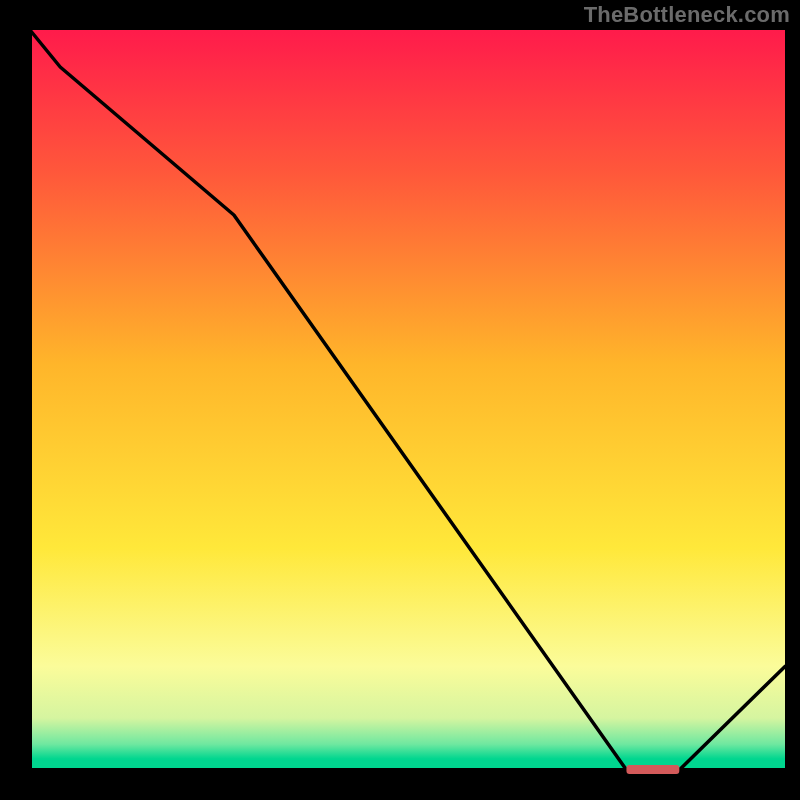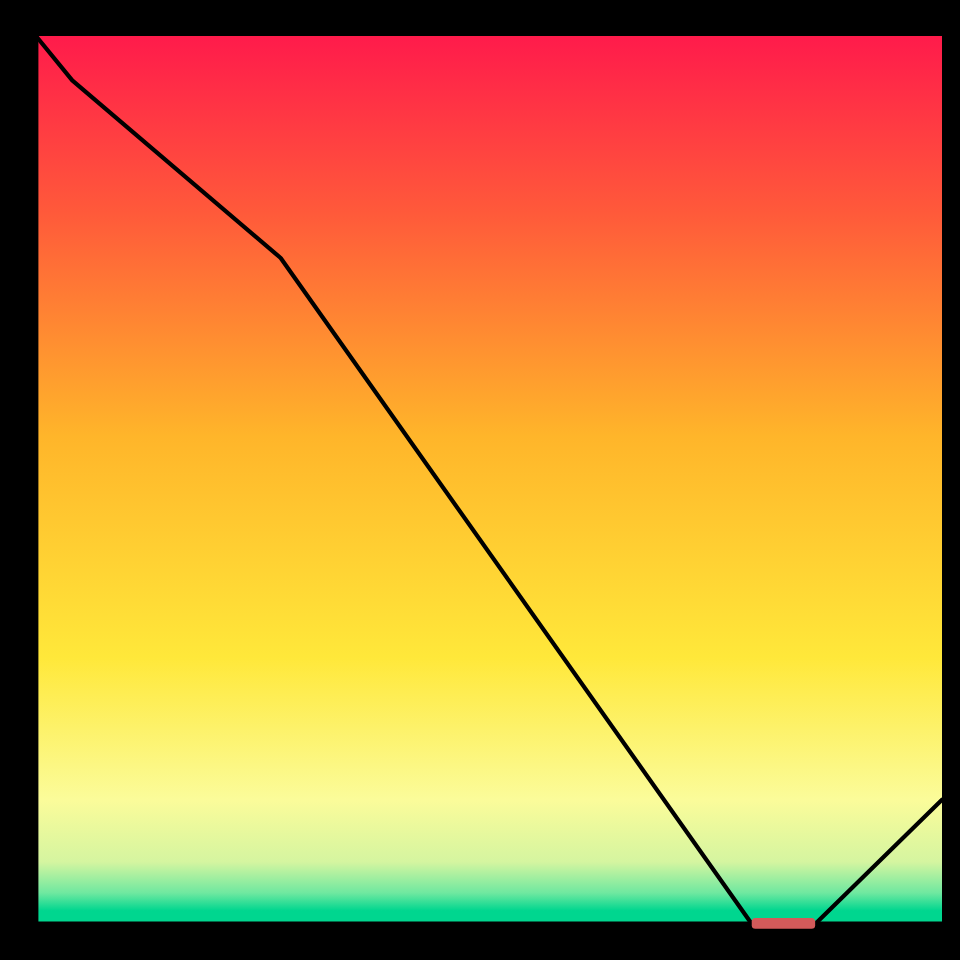--- a/index.html
+++ b/index.html
@@ -30,20 +30,21 @@
     position: absolute;
     left: 0;
     top: 0;
   }
 </style>
 </head>
 <body>
 
 <div class="stage">
 
+  <div class="watermark">TheBottleneck.com</div>
 
   <svg class="plot" width="800" height="800" viewBox="0 0 800 800">
     <defs>
       <linearGradient id="bg-grad" x1="0" y1="0" x2="0" y2="1">
           <stop offset="0%" stop-color="#ff1b4b"></stop>
           <stop offset="20%" stop-color="#ff5a3a"></stop>
           <stop offset="45%" stop-color="#ffb52a"></stop>
           <stop offset="70%" stop-color="#ffe83a"></stop>
           <stop offset="86%" stop-color="#fbfc9a"></stop>
           <stop offset="93%" stop-color="#d5f5a0"></stop>

